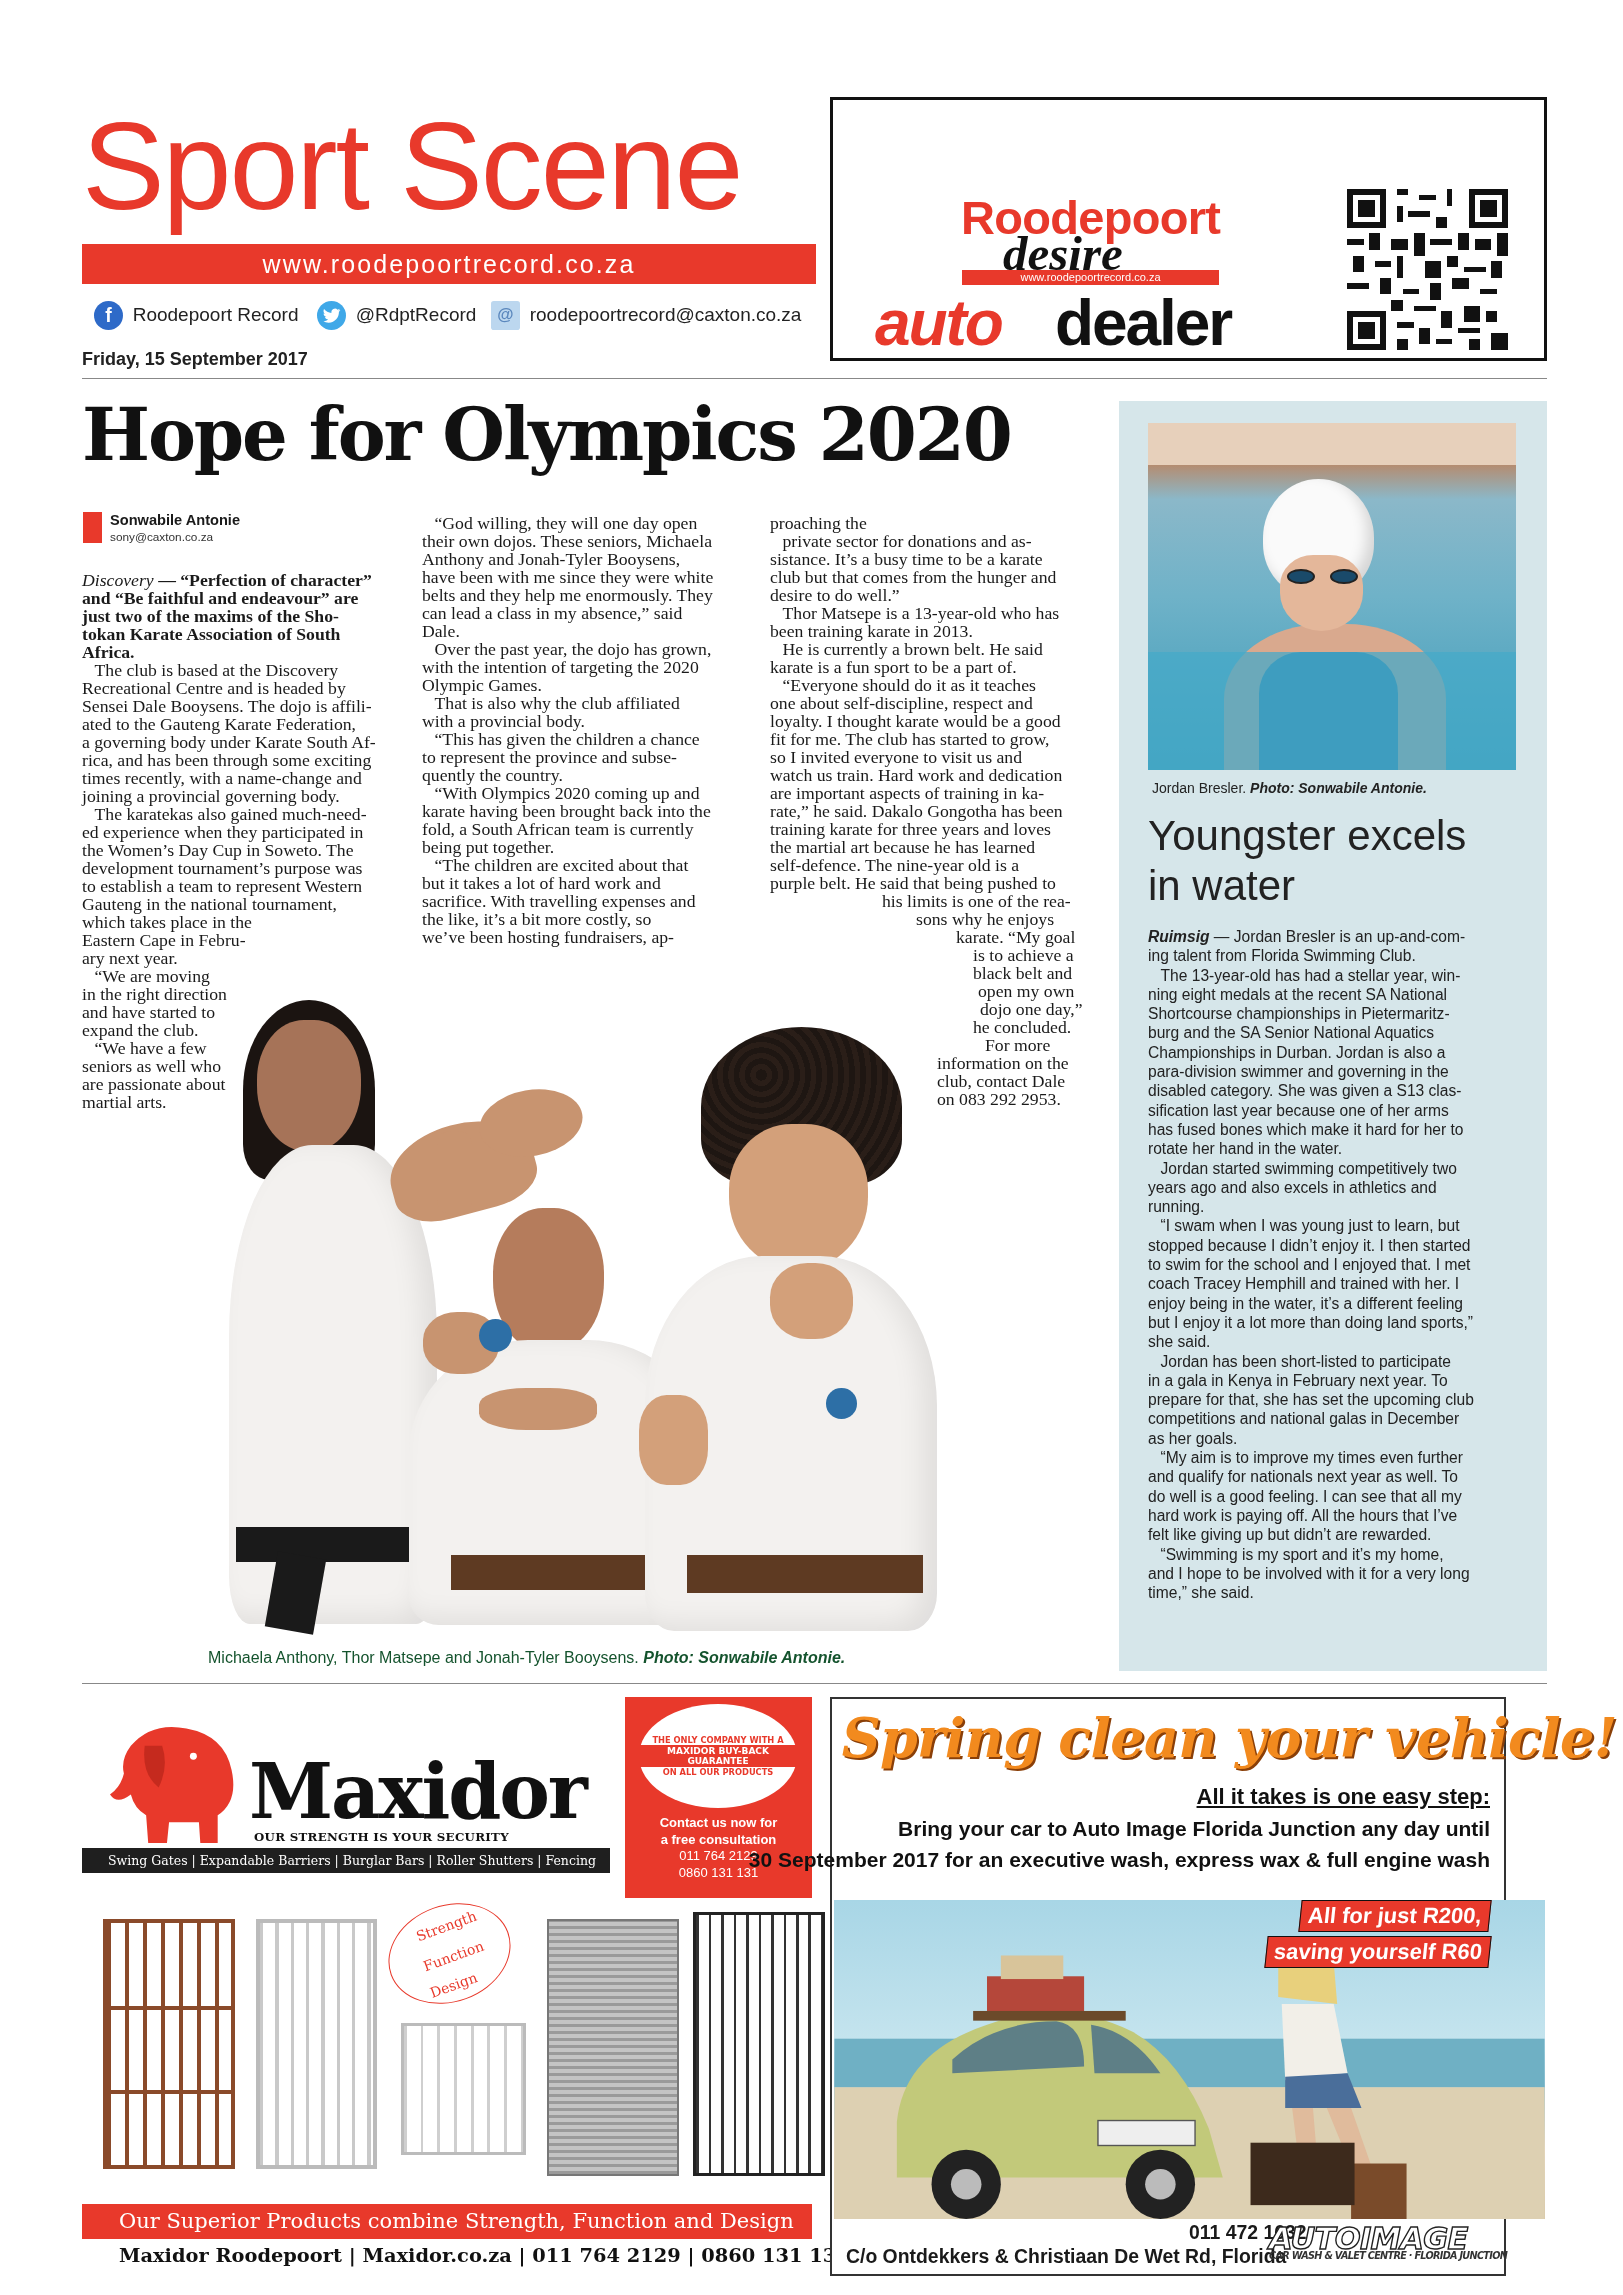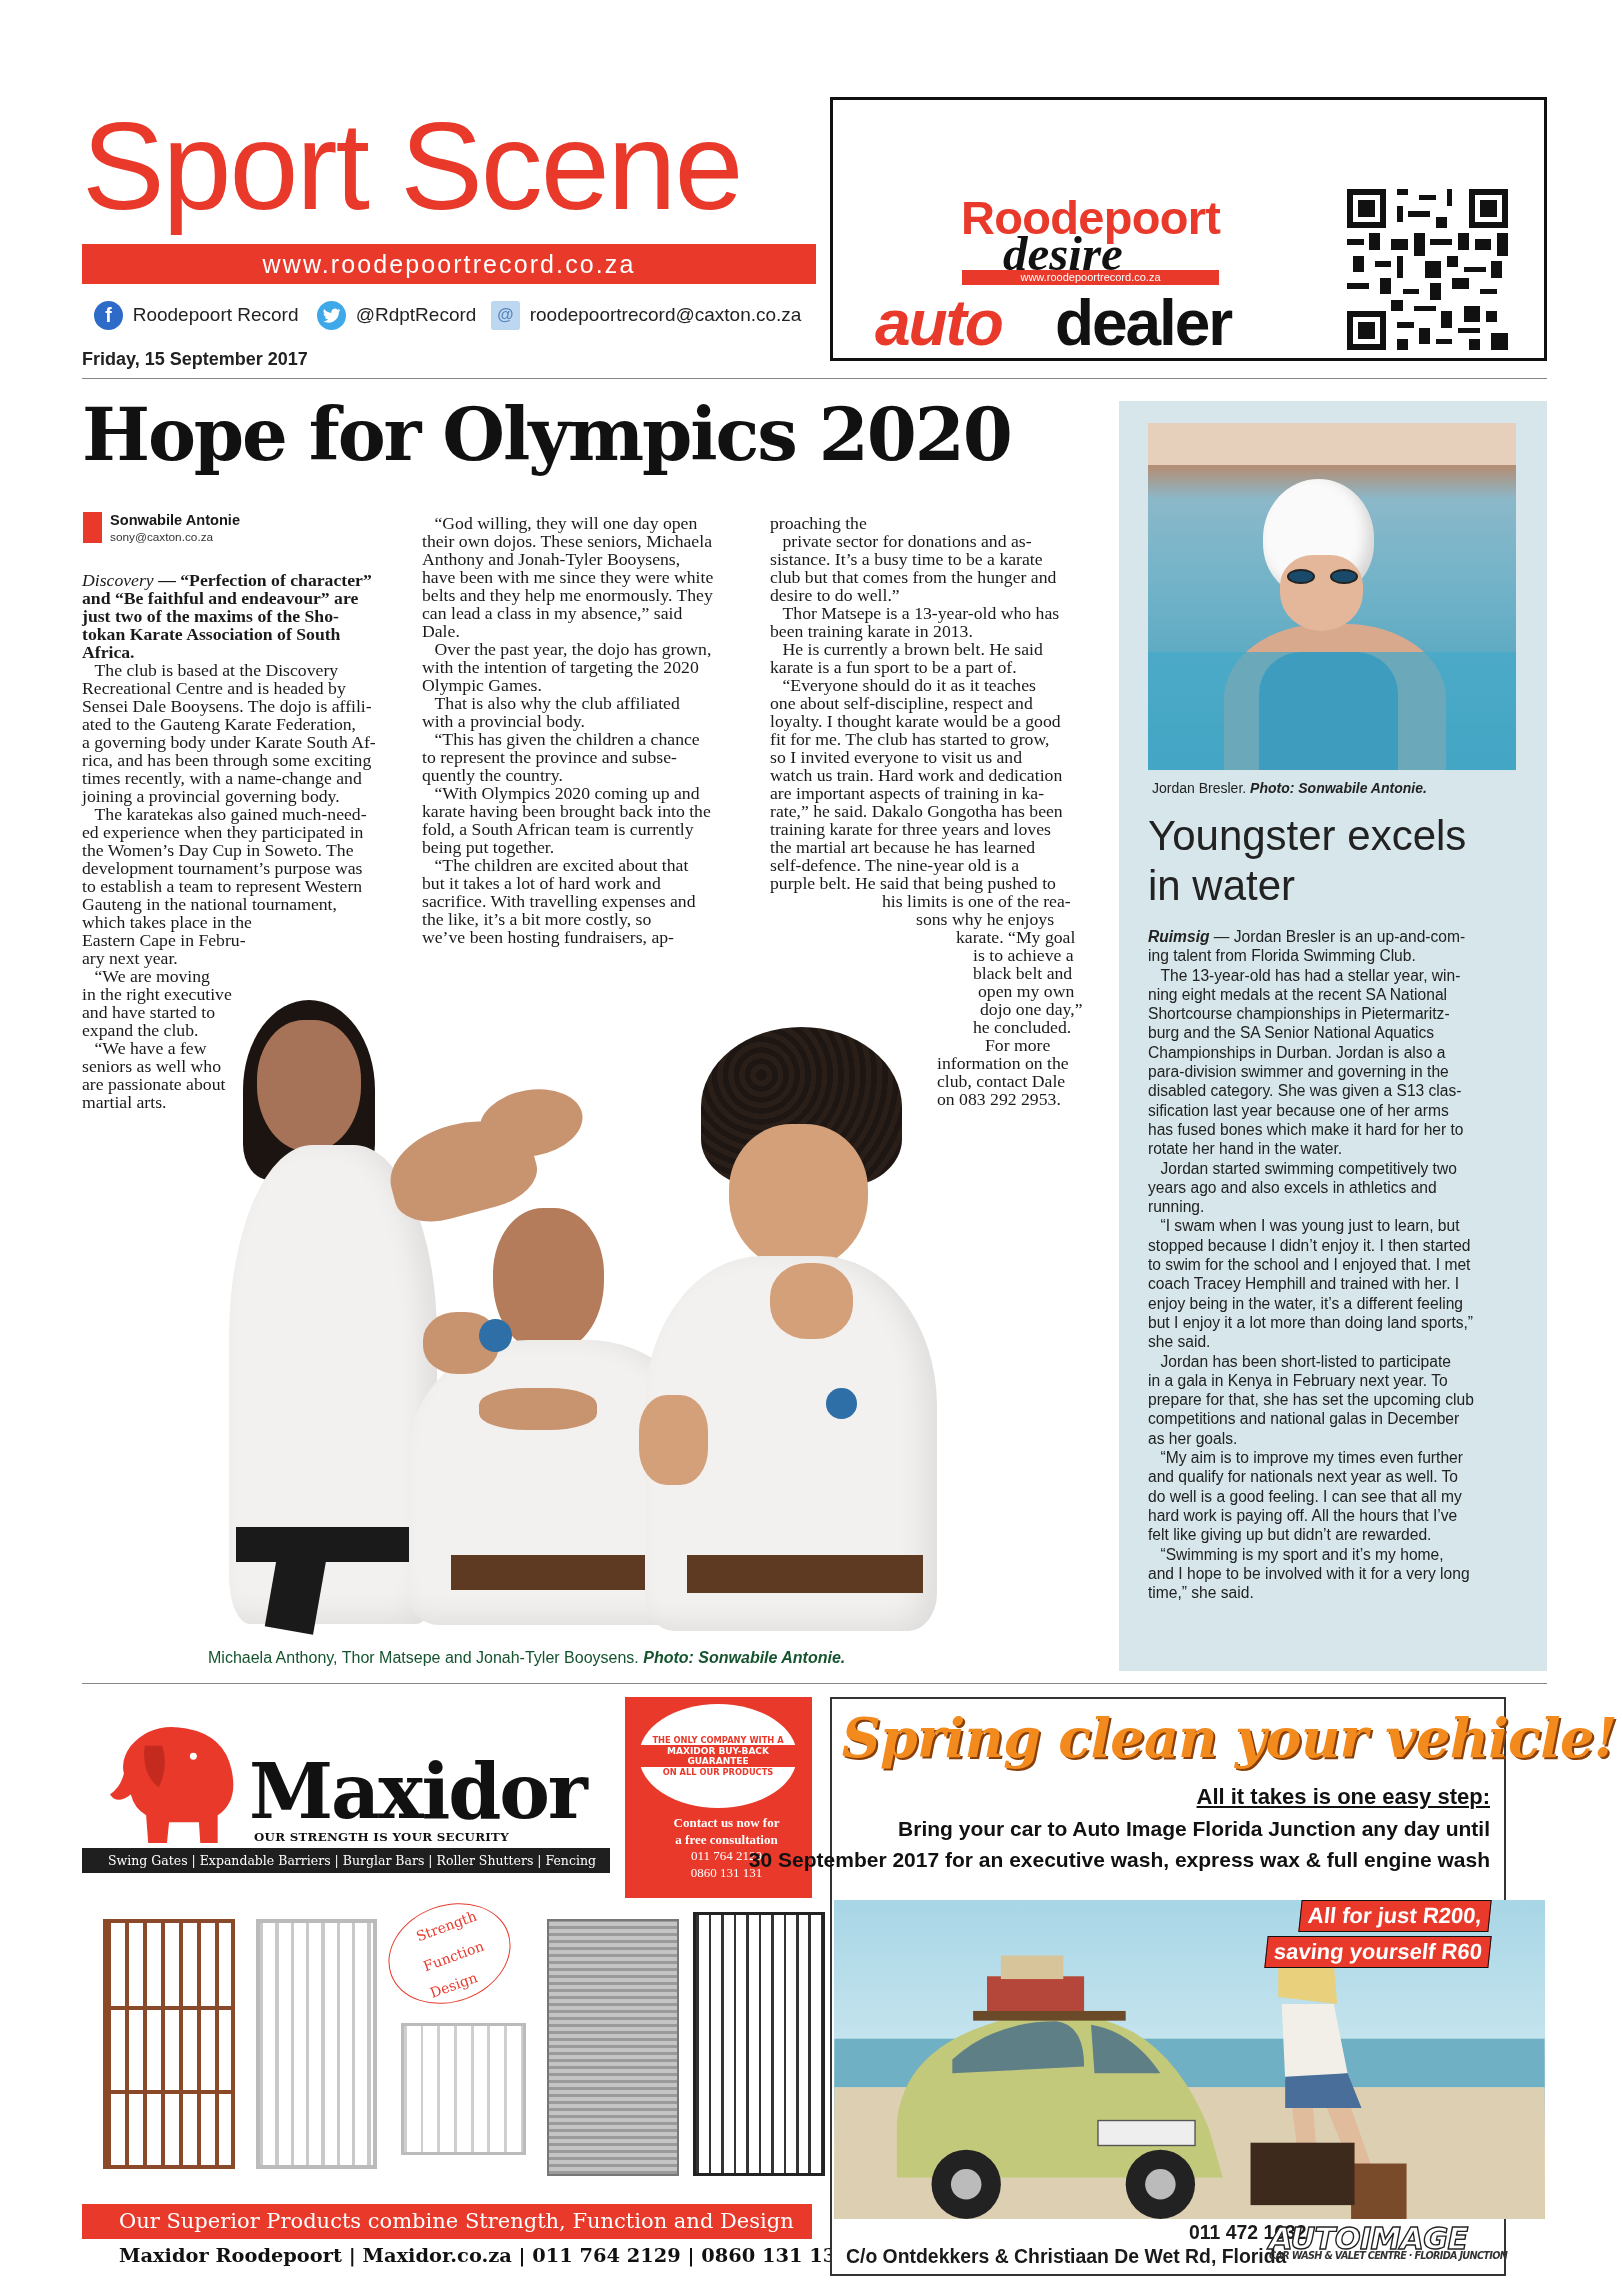--- a/index.html
+++ b/index.html
@@ -71,21 +71,21 @@
   
   .ad-maxidor { left: 82px; top: 1697px; width: 730px; height: 579px; background: #fff; }
   .elephant { position: absolute; left: 21px; top: 21px; width: 146px; height: 132px; }
   .maxidor-name { position: absolute; left: 167px; top: 50px; font-family: "DejaVu Serif", serif; font-weight: 700; font-size: 76px; color: #111; letter-spacing: -2.1px; }
   .maxidor-tag { position: absolute; left: 172px; top: 133px; font-family: "DejaVu Serif", serif; font-weight: 700; font-size: 11.8px; color: #111; letter-spacing: 0.3px; }
   .maxidor-bar { position: absolute; left: 0; top: 151px; width: 528px; height: 25px; background: #1f1f1f; color: #fff; font-family: "DejaVu Serif", serif; font-size: 12.5px; line-height: 25px; padding-left: 26px; white-space: nowrap; }
   .badge { position: absolute; left: 543px; top: 0; width: 187px; height: 201px; background: #e8392b; }
   .badge .seal { position: absolute; left: 14px; top: 7px; width: 158px; height: 104px; border-radius: 50%; background: #fff; display: flex; flex-direction: column; align-items: center; justify-content: center; font-family: "DejaVu Sans", sans-serif; font-weight: 700; color: #e8392b; text-align: center; }
   .badge .seal .s1 { font-size: 8.3px; }
   .badge .seal .s3 { font-size: 9px; background: #e8392b; color: #fff; padding: 1.4px 4.2px; }
-  .badge .contact { position: absolute; left: 8px; top: 118px; width: 187px; text-align: center; font-family: Liberation Serif, serif; color: #fff; font-weight: 700; font-size: 13px; line-height: 16.7px; }
+  .badge .contact { position: absolute; left: 0; top: 118px; width: 187px; text-align: center; font-family: Liberation Sans, sans-serif; color: #fff; font-weight: 700; font-size: 13px; line-height: 16.7px; }
   .products { position: absolute; left: 14px; top: 201px; width: 701px; height: 257px; }
   .prod { position: absolute; }
   .strength { position: absolute; left: 305px; top: 208px; width: 125px; height: 111px; }
   .strength .circ { position: absolute; left: 0; top: 0; width: 125px; height: 97px; border: 1.4px solid #e8392b; border-radius: 50%; transform: rotate(-20deg); }
   .strength .w { position: absolute; font-family: "DejaVu Serif", serif; font-size: 14px; color: #e8392b; transform: rotate(-20deg); }
   .maxidor-redbar { position: absolute; left: 0; top: 507px; width: 730px; height: 35px; background: #e8392b; color: #fff; font-family: "DejaVu Serif", serif; font-size: 21px; line-height: 35px; padding-left: 37px; }
   .maxidor-foot { position: absolute; left: 37px; top: 547px; font-family: "DejaVu Serif", serif; font-weight: 700; font-size: 19.4px; color: #111; white-space: nowrap; }
 
   .ad-spring { left: 830px; top: 1697px; width: 676px; height: 579px; background: #fff; border: 2.1px solid #333; }
   .spring-title { position: absolute; left: 9.7px; top: 7px; width: 694px; height: 69px; text-align: center; font-family: "DejaVu Serif", serif; font-style: italic; font-weight: 700; font-size: 54px; color: #f28a1e; letter-spacing: -0.7px; text-shadow: 2.1px 2.1px 0 #8a3f08; white-space: nowrap; }
@@ -211,21 +211,21 @@
   <span class="line" style="padding-left:12.5px">The karatekas also gained much-need-</span>
   <span class="line">ed experience when they participated in</span>
   <span class="line">the Women’s Day Cup in Soweto. The</span>
   <span class="line">development tournament’s purpose was</span>
   <span class="line">to establish a team to represent Western</span>
   <span class="line">Gauteng in the national tournament,</span>
   <span class="line">which takes place in the</span>
   <span class="line">Eastern Cape in Febru-</span>
   <span class="line">ary next year.</span>
   <span class="line" style="padding-left:12.5px">“We are moving</span>
-  <span class="line">in the right executive</span>
+  <span class="line">in the right direction</span>
   <span class="line">and have started to</span>
   <span class="line">expand the club.</span>
   <span class="line" style="padding-left:12.5px">“We have a few</span>
   <span class="line">seniors as well who</span>
   <span class="line">are passionate about</span>
   <span class="line">martial arts.</span>
 </div>
 
 <div class="abs col" style="left:422px; top:514px; width:326px;">
   <span class="line" style="padding-left:12.5px">“God willing, they will one day open</span>

